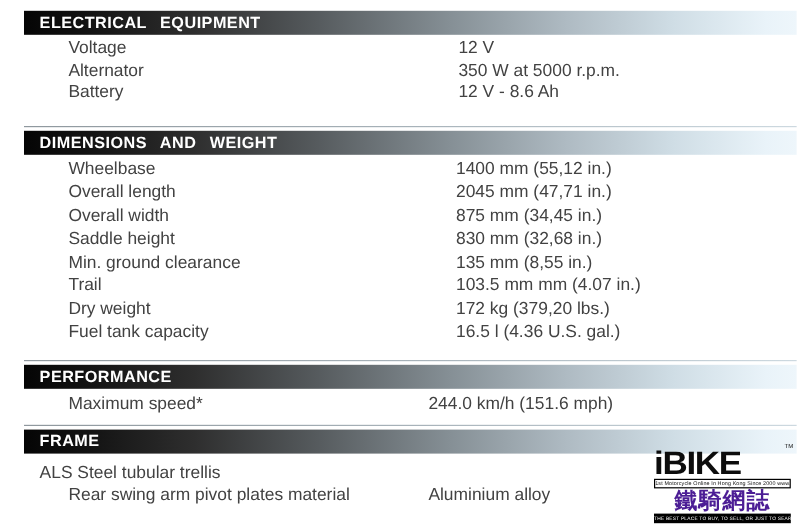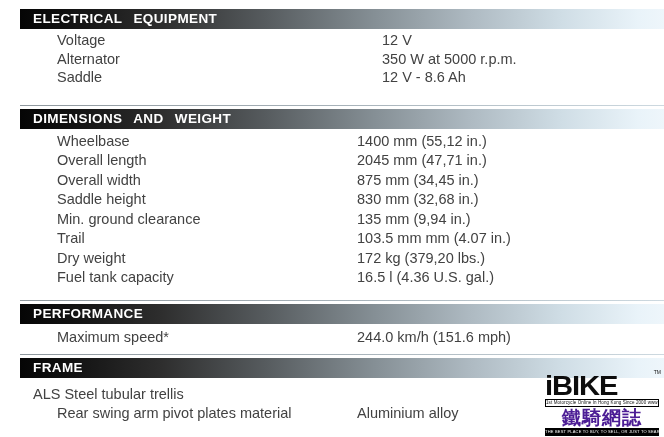--- a/index.html
+++ b/index.html
@@ -39,21 +39,21 @@
   }
 
   
   .rows{position:absolute;left:33px;right:0;}
   .row{display:flex;align-items:center;}
   .row .lbl{flex:0 0 auto;margin-left:24px;}
   .row .val{flex:0 0 auto;}
   .rows .row{font-size:14.5px;color:#424242;}
 
   .sec0-rows{top:31px;}  .sec0-rows .row{height:18.6px;} .sec0-rows .lbl{width:325px;}
-  .sec1-rows{top:131px;} .sec1-rows .row{height:19.5px;} .sec1-rows .lbl{width:300px;}
+  .sec1-rows{top:131px;} .sec1-rows .row{height:19.5px;gap:23px;} .sec1-rows .lbl{width:300px;}
   .sec2-rows{top:327px;} .sec2-rows .row{height:19px;}   .sec2-rows .lbl{width:300px;}
   .sec3-rows{top:384px;} .sec3-rows .row{height:19px;}   .sec3-rows .lbl{width:300px;}
 
   .bar0{top:9px;}
   .rule1{top:105px;} .bar1{top:109px;}
   .rule2{top:300px;} .bar2{top:304px;}
   .rule3{top:354px;} .bar3{top:358px;}
 
   
   .logo{
@@ -102,21 +102,21 @@
   <div class="rows sec0-rows">
     <div class="row">
       <span class="lbl">Voltage</span>
       <span class="val">12 V</span>
     </div>
     <div class="row">
       <span class="lbl">Alternator</span>
       <span class="val">350 W at 5000 r.p.m.</span>
     </div>
     <div class="row">
-      <span class="lbl">Saddle</span>
+      <span class="lbl">Battery</span>
       <span class="val">12 V - 8.6 Ah</span>
     </div>
   </div>
 
   <div class="rule rule1"></div>
   <div class="bar bar1">
     <span>DIMENSIONS AND WEIGHT</span>
   </div>
   <div class="rows sec1-rows">
     <div class="row">
@@ -130,21 +130,21 @@
     <div class="row">
       <span class="lbl">Overall width</span>
       <span class="val">875 mm (34,45 in.)</span>
     </div>
     <div class="row">
       <span class="lbl">Saddle height</span>
       <span class="val">830 mm (32,68 in.)</span>
     </div>
     <div class="row">
       <span class="lbl">Min. ground clearance</span>
-      <span class="val">135 mm (9,94 in.)</span>
+      <span class="val">135 mm (8,55 in.)</span>
     </div>
     <div class="row">
       <span class="lbl">Trail</span>
       <span class="val">103.5 mm mm (4.07 in.)</span>
     </div>
     <div class="row">
       <span class="lbl">Dry weight</span>
       <span class="val">172 kg (379,20 lbs.)</span>
     </div>
     <div class="row">

